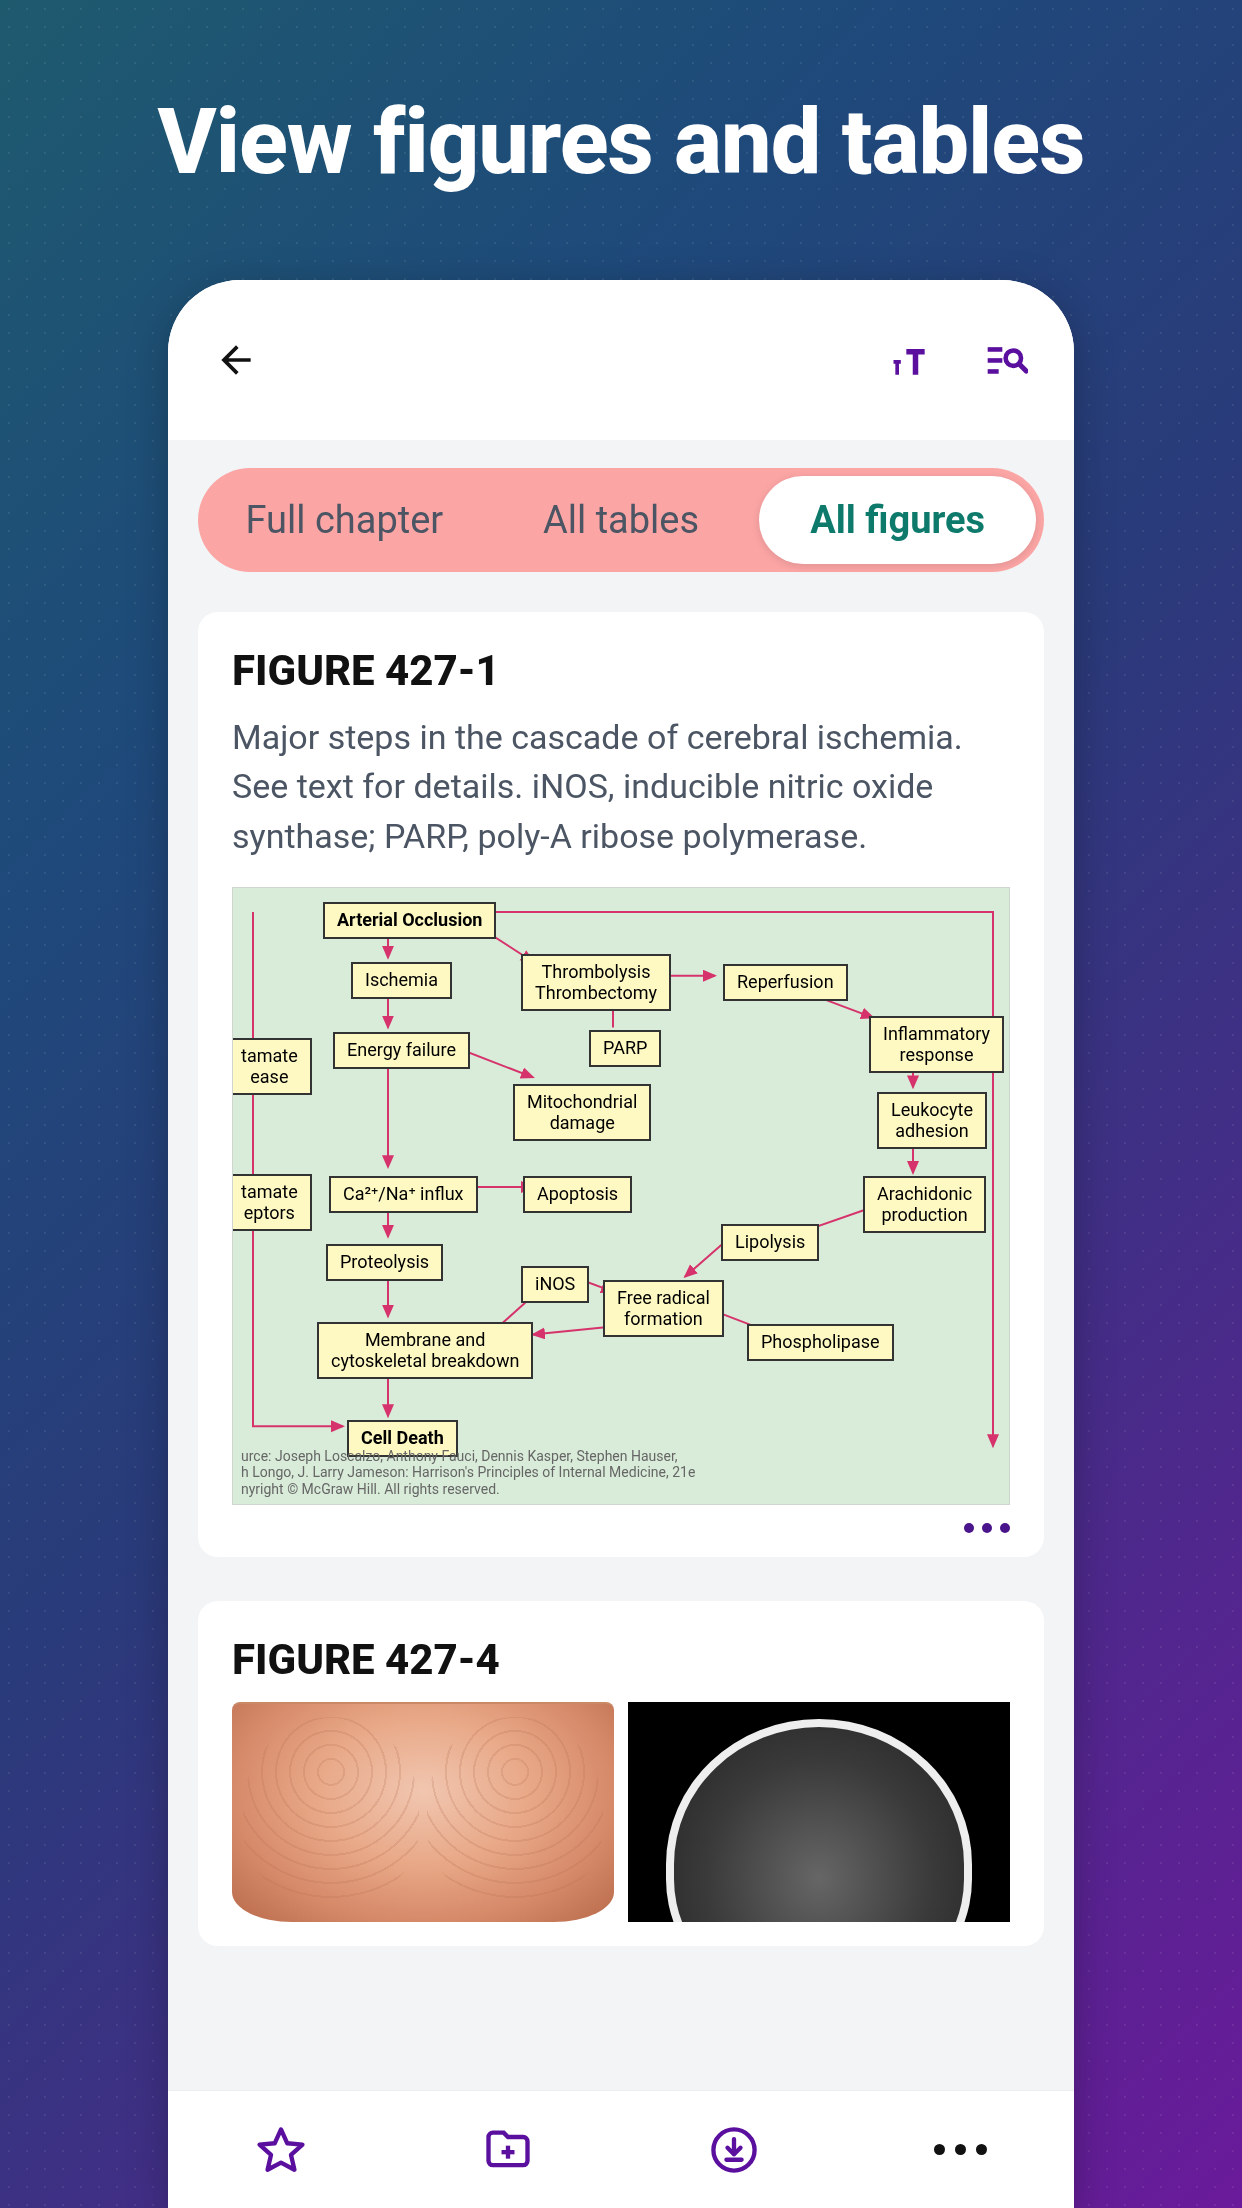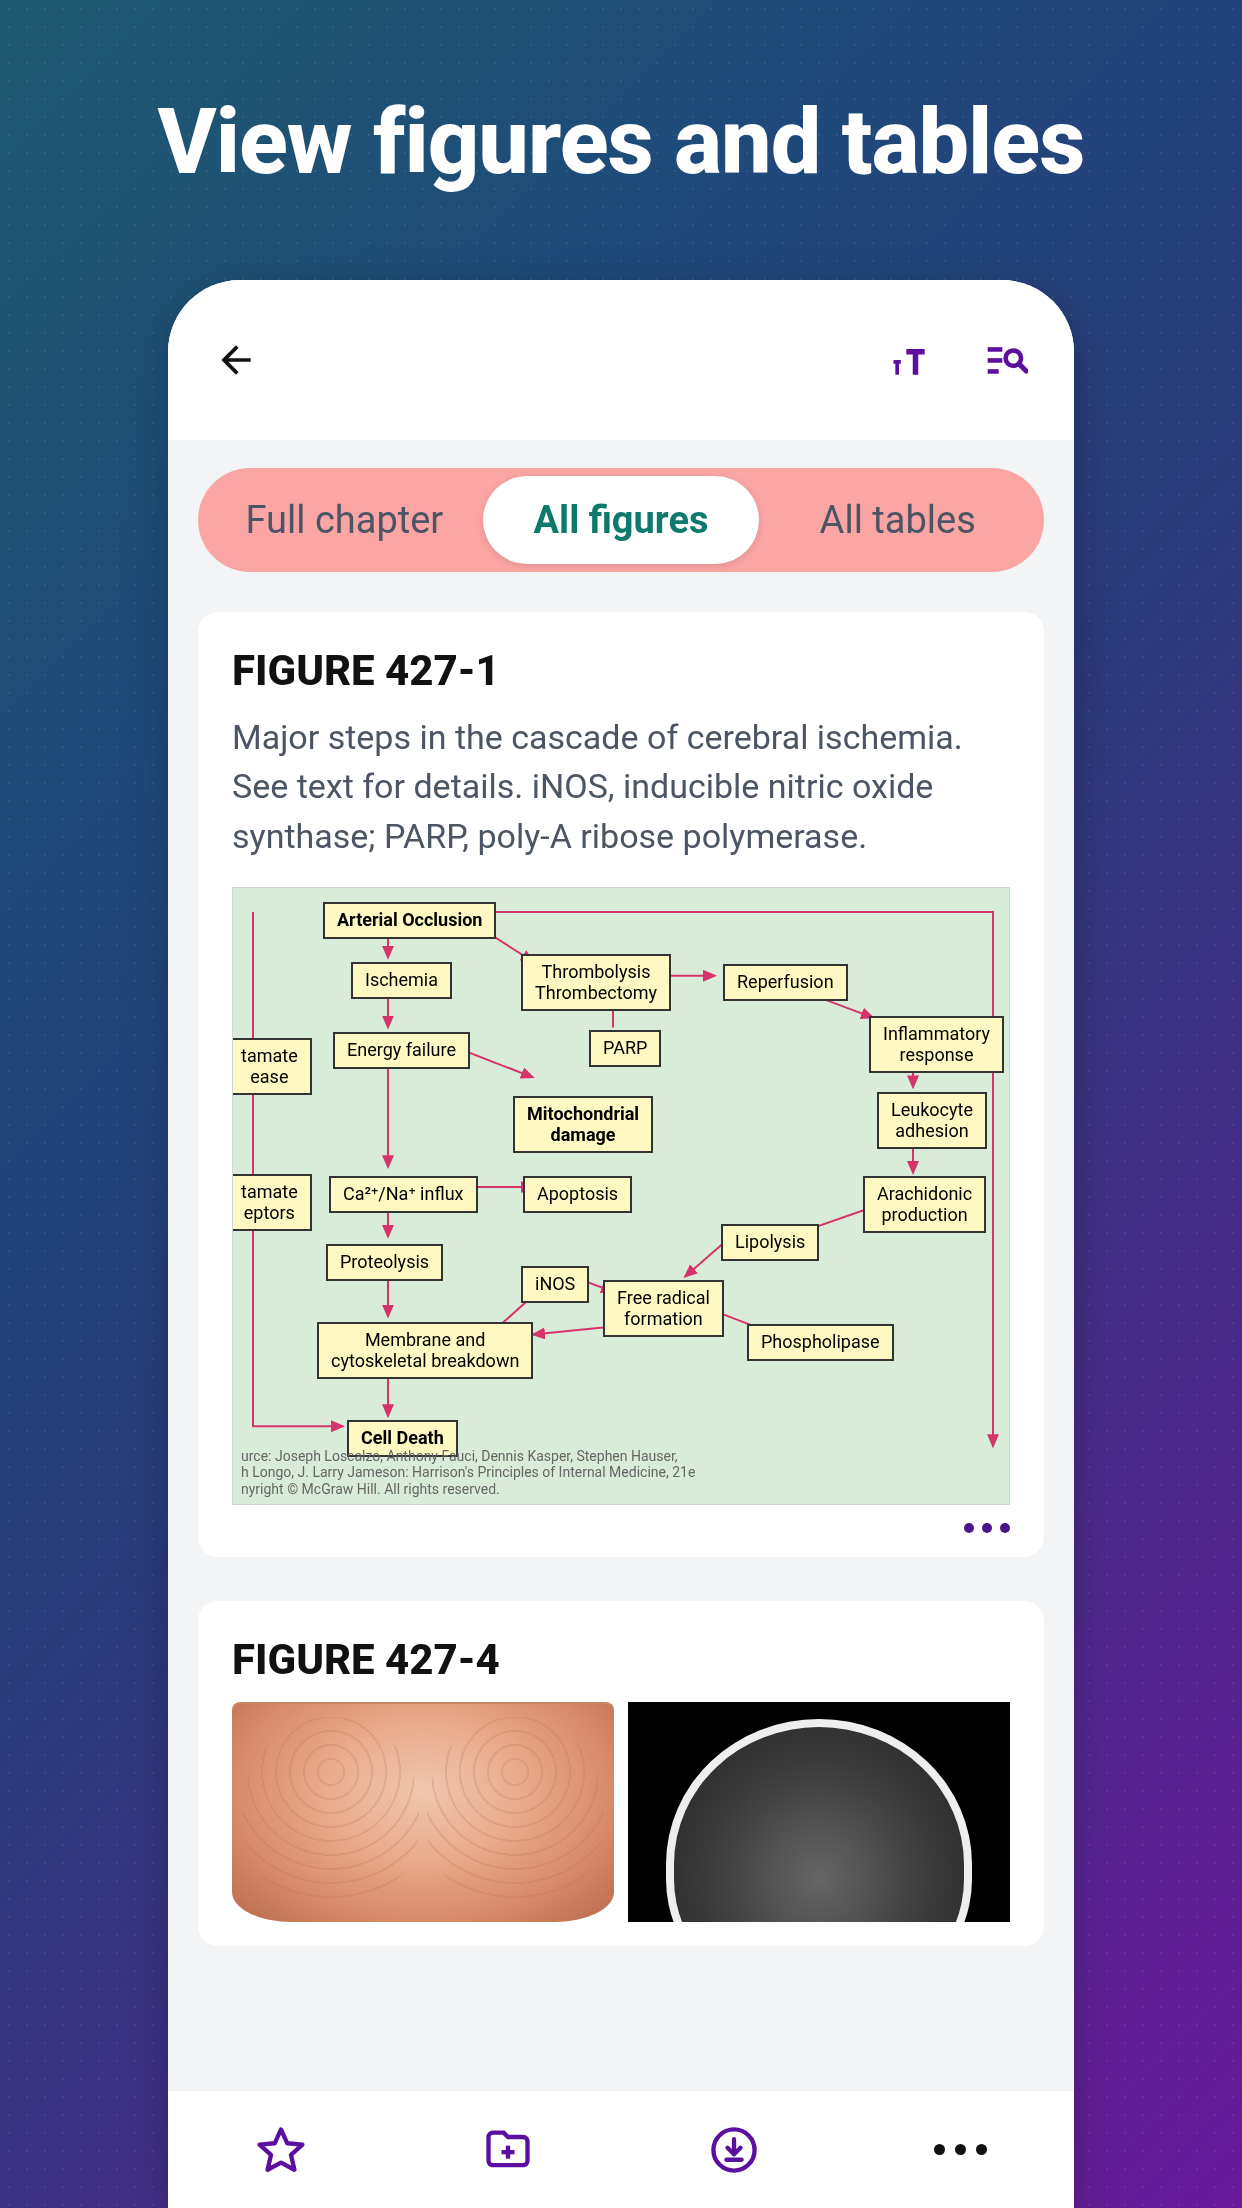--- a/index.html
+++ b/index.html
@@ -209,22 +209,22 @@
             <circle cx="16" cy="11" r="4.2" stroke="#5b0f9e" stroke-width="2.5" fill="none"></circle>
             <line x1="19.2" y1="14.2" x2="23" y2="18" stroke="#5b0f9e" stroke-width="2.8" stroke-linecap="round"></line>
           </svg>
         </div>
       </div>
     </div>
 
     <div class="tabs-wrap">
       <div class="tabs">
         <div class="tab">Full chapter</div>
+        <div class="tab">All tables</div>
         <div class="tab active">All figures</div>
-        <div class="tab">All tables</div>
       </div>
     </div>
 
     <div class="content">
 
       <div class="card">
         <div class="fig-title">FIGURE 427-1</div>
         <div class="fig-caption">Major steps in the cascade of cerebral ischemia. See text for details. iNOS, inducible nitric oxide synthase; PARP, poly-A ribose polymerase.</div>
 
         <div class="diagram">
@@ -264,21 +264,21 @@
 
           <div class="node bold" style="left:90px; top:14px;">Arterial Occlusion</div>
           <div class="node" style="left:118px; top:74px;">Ischemia</div>
           <div class="node" style="left:288px; top:66px;">Thrombolysis
 Thrombectomy</div>
           <div class="node" style="left:490px; top:76px;">Reperfusion</div>
           <div class="node" style="left:100px; top:144px;">Energy failure</div>
           <div class="node" style="left:356px; top:142px;">PARP</div>
           <div class="node" style="left:636px; top:128px;">Inflammatory
 response</div>
-          <div class="node" style="left:280px; top:208px;font-weight:bold;">Mitochondrial
+          <div class="node" style="left:280px; top:196px;">Mitochondrial
 damage</div>
           <div class="node" style="left:644px; top:204px;">Leukocyte
 adhesion</div>
           <div class="node" style="left:-6px; top:150px;">tamate
 ease</div>
           <div class="node" style="left:-6px; top:286px;">tamate
 eptors</div>
           <div class="node" style="left:96px; top:288px;">Ca²⁺/Na⁺ influx</div>
           <div class="node" style="left:290px; top:288px;">Apoptosis</div>
           <div class="node" style="left:630px; top:288px;">Arachidonic

